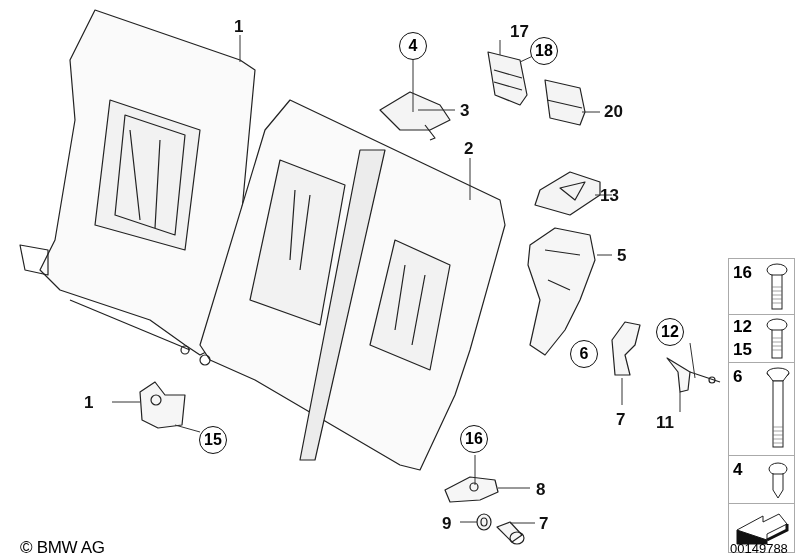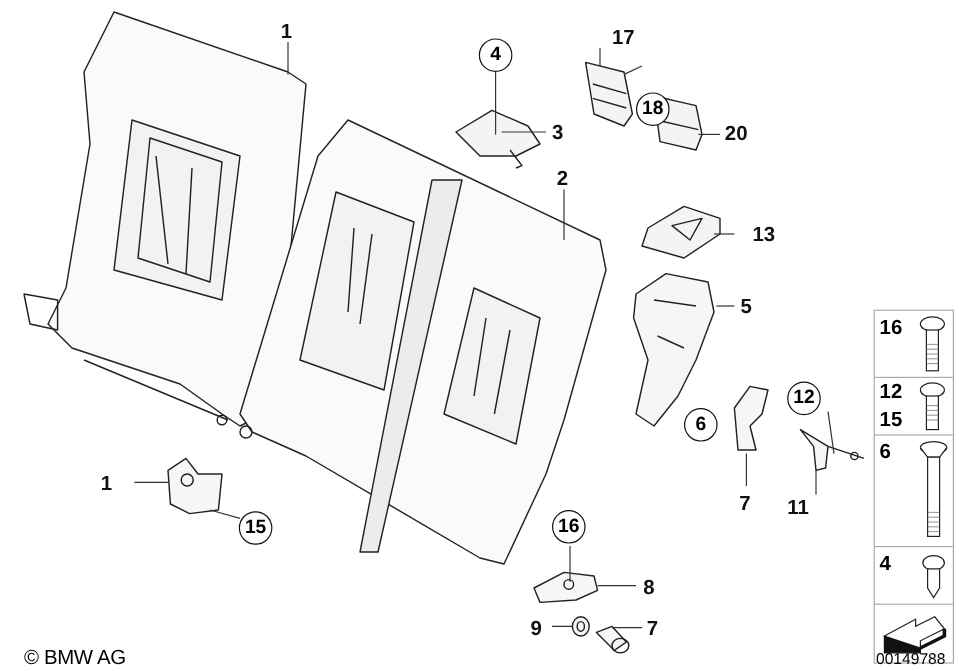--- a/index.html
+++ b/index.html
@@ -119,31 +119,31 @@
 
 <span class="lbl" style="left:234px;top:18px;">1</span>
 <span class="lbl" style="left:464px;top:140px;">2</span>
 <span class="lbl" style="left:460px;top:102px;">3</span>
 <span class="lbl" style="left:617px;top:247px;">5</span>
 <span class="lbl" style="left:616px;top:411px;">7</span>
 <span class="lbl" style="left:536px;top:481px;">8</span>
 <span class="lbl" style="left:442px;top:515px;">9</span>
 <span class="lbl" style="left:539px;top:515px;">7</span>
 <span class="lbl" style="left:656px;top:414px;">11</span>
-<span class="lbl" style="left:627px;top:187px;text-align:center;">13</span>
+<span class="lbl" style="left:600px;top:187px;text-align:center;">13</span>
 <span class="lbl" style="left:84px;top:394px;">1</span>
 <span class="lbl" style="left:490px;top:23px;margin-left:20px;">17</span>
 <span class="lbl" style="left:604px;top:103px;">20</span>
 
 <span class="circ" style="left:399px;top:32px;">4</span>
 <span class="circ" style="left:570px;top:340px;">6</span>
 <span class="circ" style="left:656px;top:318px;">12</span>
 <span class="circ" style="left:199px;top:426px;">15</span>
 <span class="circ" style="left:460px;top:425px;">16</span>
-<span class="circ" style="left:530px;top:37px;margin-top:40px;">18</span>
+<span class="circ" style="left:530px;top:37px;">18</span>
 
 <div class="legend">
   <div class="cell" style="height:55px;">
     <span class="num" style="top:4px;">16</span>
     <svg style="position:absolute;left:36px;top:4px;" width="24" height="48">
       <ellipse cx="12" cy="7" rx="10" ry="6" fill="#fff" stroke="#222"></ellipse>
       <rect x="7" y="12" width="10" height="34" fill="#fff" stroke="#222"></rect>
       <path d="M7 24 L17 24 M7 28 L17 28 M7 32 L17 32 M7 36 L17 36 M7 40 L17 40" stroke="#666" stroke-width="0.6"></path>
     </svg>
   </div>

